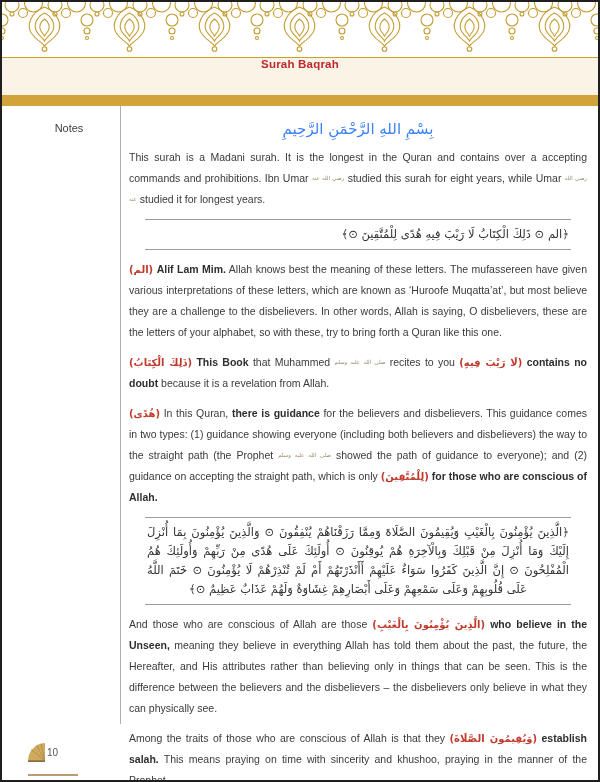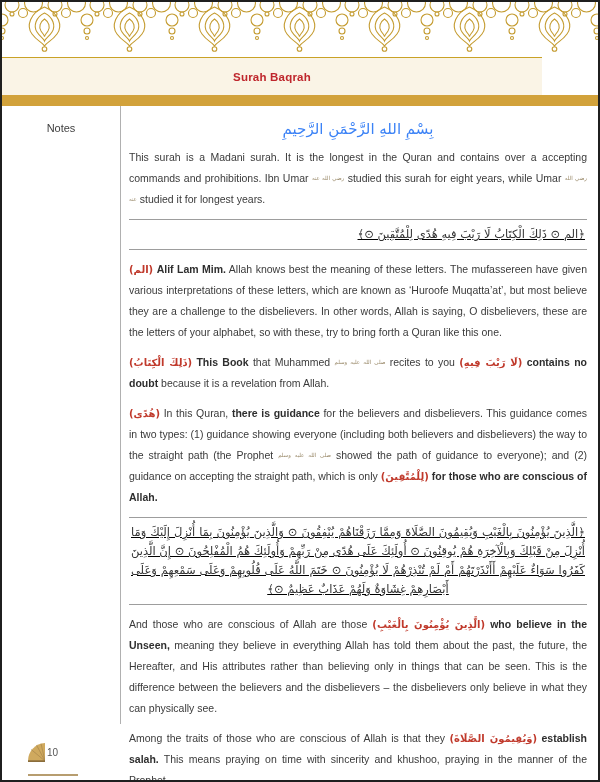--- a/index.html
+++ b/index.html
@@ -5,48 +5,48 @@
   html,body { margin:0; padding:0; background:#ffffff; }
   .page {
     position:relative; width:600px; height:782px; box-sizing:border-box;
     border:2px solid #1f1f1f; background:#ffffff; overflow:hidden;
     font-family:"Liberation Sans", sans-serif;
   }
   
   .ornament { position:absolute; left:0; top:0; width:596px; height:53px; overflow:hidden; }
   
   .title-band {
-    position:absolute; left:0; top:55px; width:540px; height:37px;
+    position:absolute; left:0; top:55px; width:596px; height:37px;
     background:#faf4e6; border-top:1px solid #c9a227;
-    display:flex; align-items:center; justify-content:center;
+    display:flex; justify-content:center;
   }
   .title-band .title { color:#bf272d; font-weight:bold; font-size:11.5px; letter-spacing:.2px; }
   
   .gold-bar { position:absolute; left:0; top:93px; width:596px; height:11px; background:#d2a23b; }
   
-  .notes-col { position:absolute; left:0; top:104px; width:118px; height:618px; text-align:center; }
+  .notes-col { position:absolute; left:8px; top:104px; width:118px; height:618px; text-align:center; }
   .notes-col .notes-label { display:inline-block; margin-top:16px; font-size:11px; color:#404040; }
   .v-divider { position:absolute; left:118px; top:104px; width:1px; height:618px; background:#b0b0b0; }
   
   .main { position:absolute; left:127px; top:104px; width:458px; }
   .bismillah {
     text-align:center; font-family:"DejaVu Sans", sans-serif;
     font-size:15px; color:#3b82f6; margin:14px 0 4px 0;
   }
   .para {
     font-size:10.5px; line-height:21px; color:#3a3a3a;
     text-align:justify; margin:9px 0;
   }
   .seg-n { }
   .seg-b { font-weight:bold; color:#2e2e2e; }
   .seg-ra { font-family:"DejaVu Sans", sans-serif; color:#c0392b; font-weight:bold; font-size:10px; }
   .seg-h { font-family:"DejaVu Sans", sans-serif; font-size:5.5px; color:#9a8a6a; vertical-align:2px; letter-spacing:-0.3px; }
   .verse-box {
     border-top:1px solid #9d9d9d; border-bottom:1px solid #9d9d9d;
-    padding:5px 2px; margin:4px 0;text-decoration:underline;
+    padding:5px 2px; margin:4px 16px;
   }
   .verse {
     font-family:"DejaVu Sans", sans-serif; font-size:11.5px; color:#333333; line-height:19px;
   }
   .verse-right { text-align:right; }
   .verse-justify { text-align:justify; text-align-last:center; }
   .section-heading {
     text-align:center; color:#e00000; font-weight:bold; font-size:10.5px; margin:10px 0 4px 0;
   }
   

